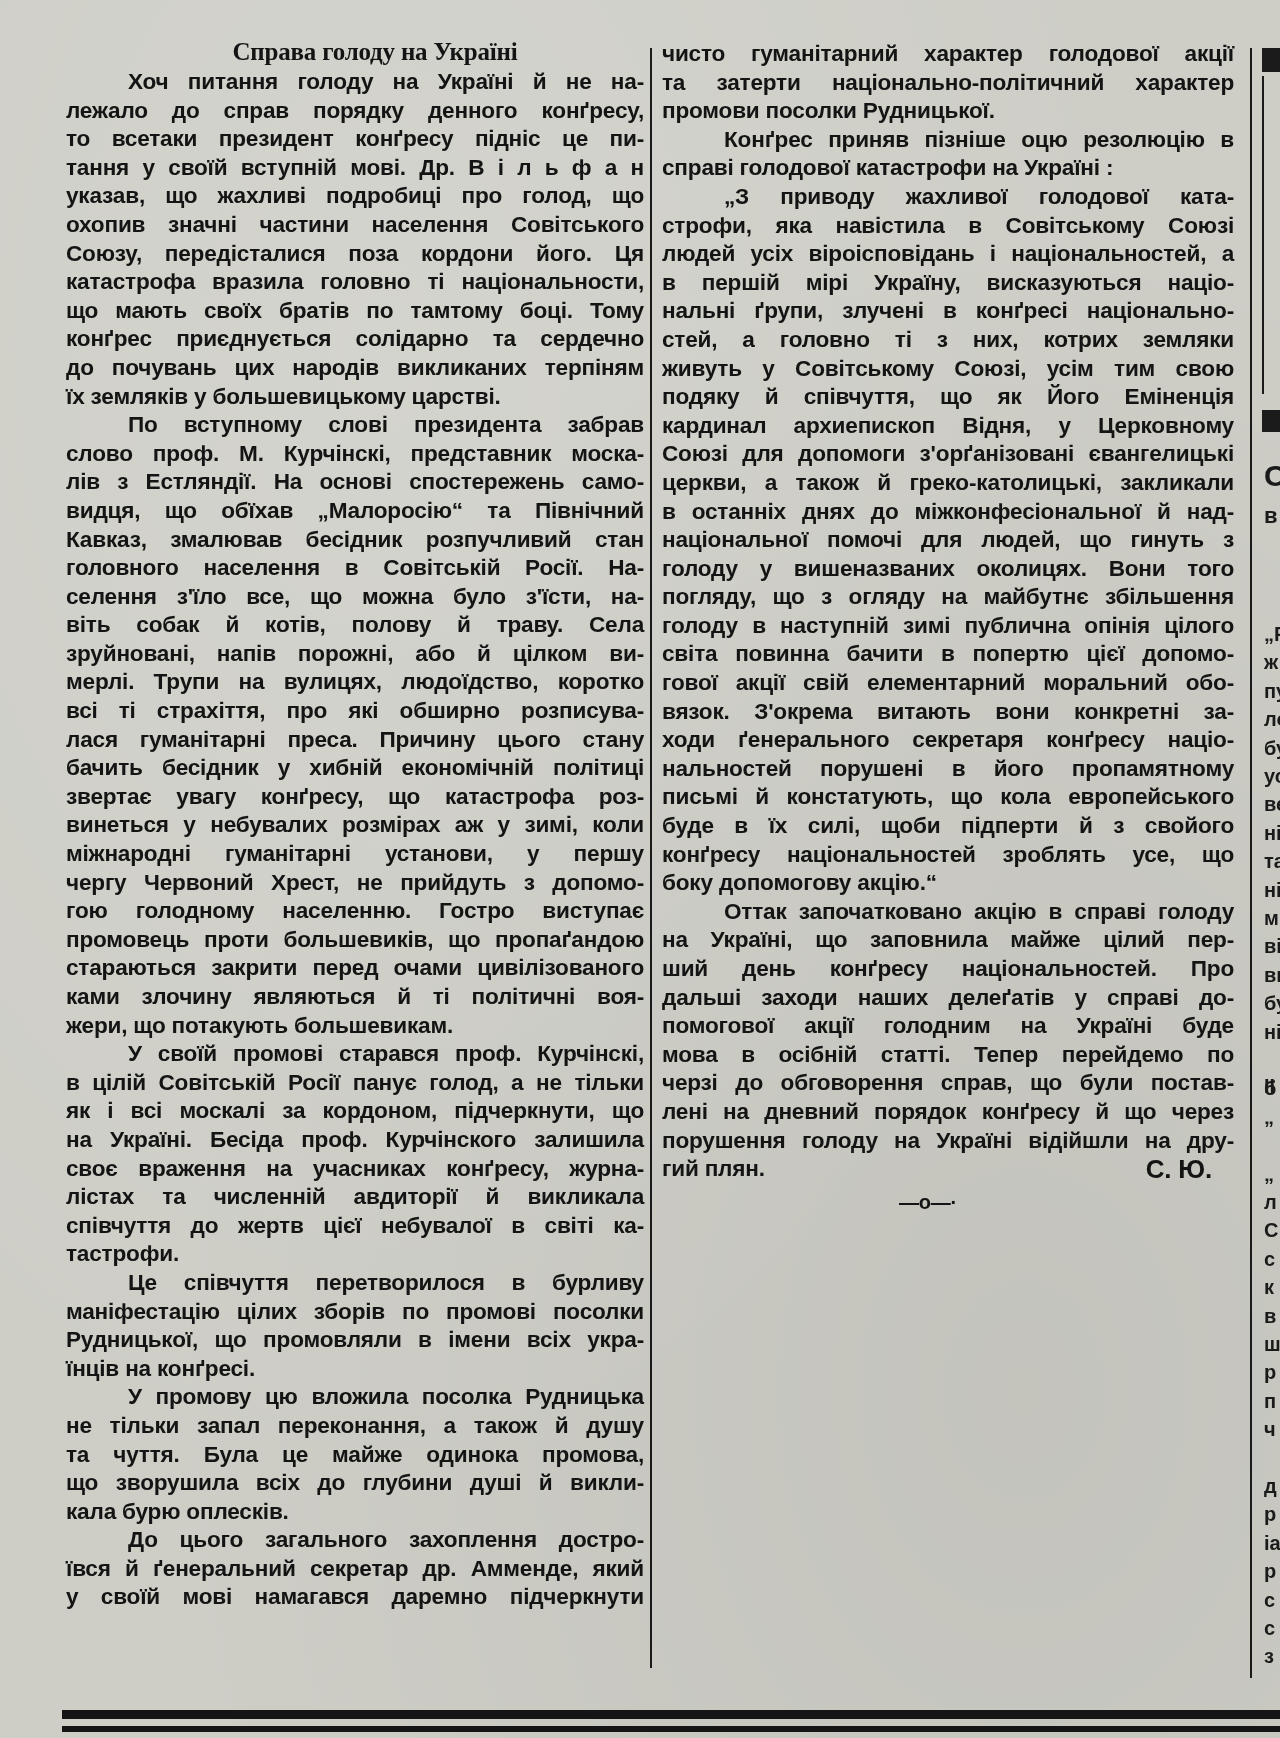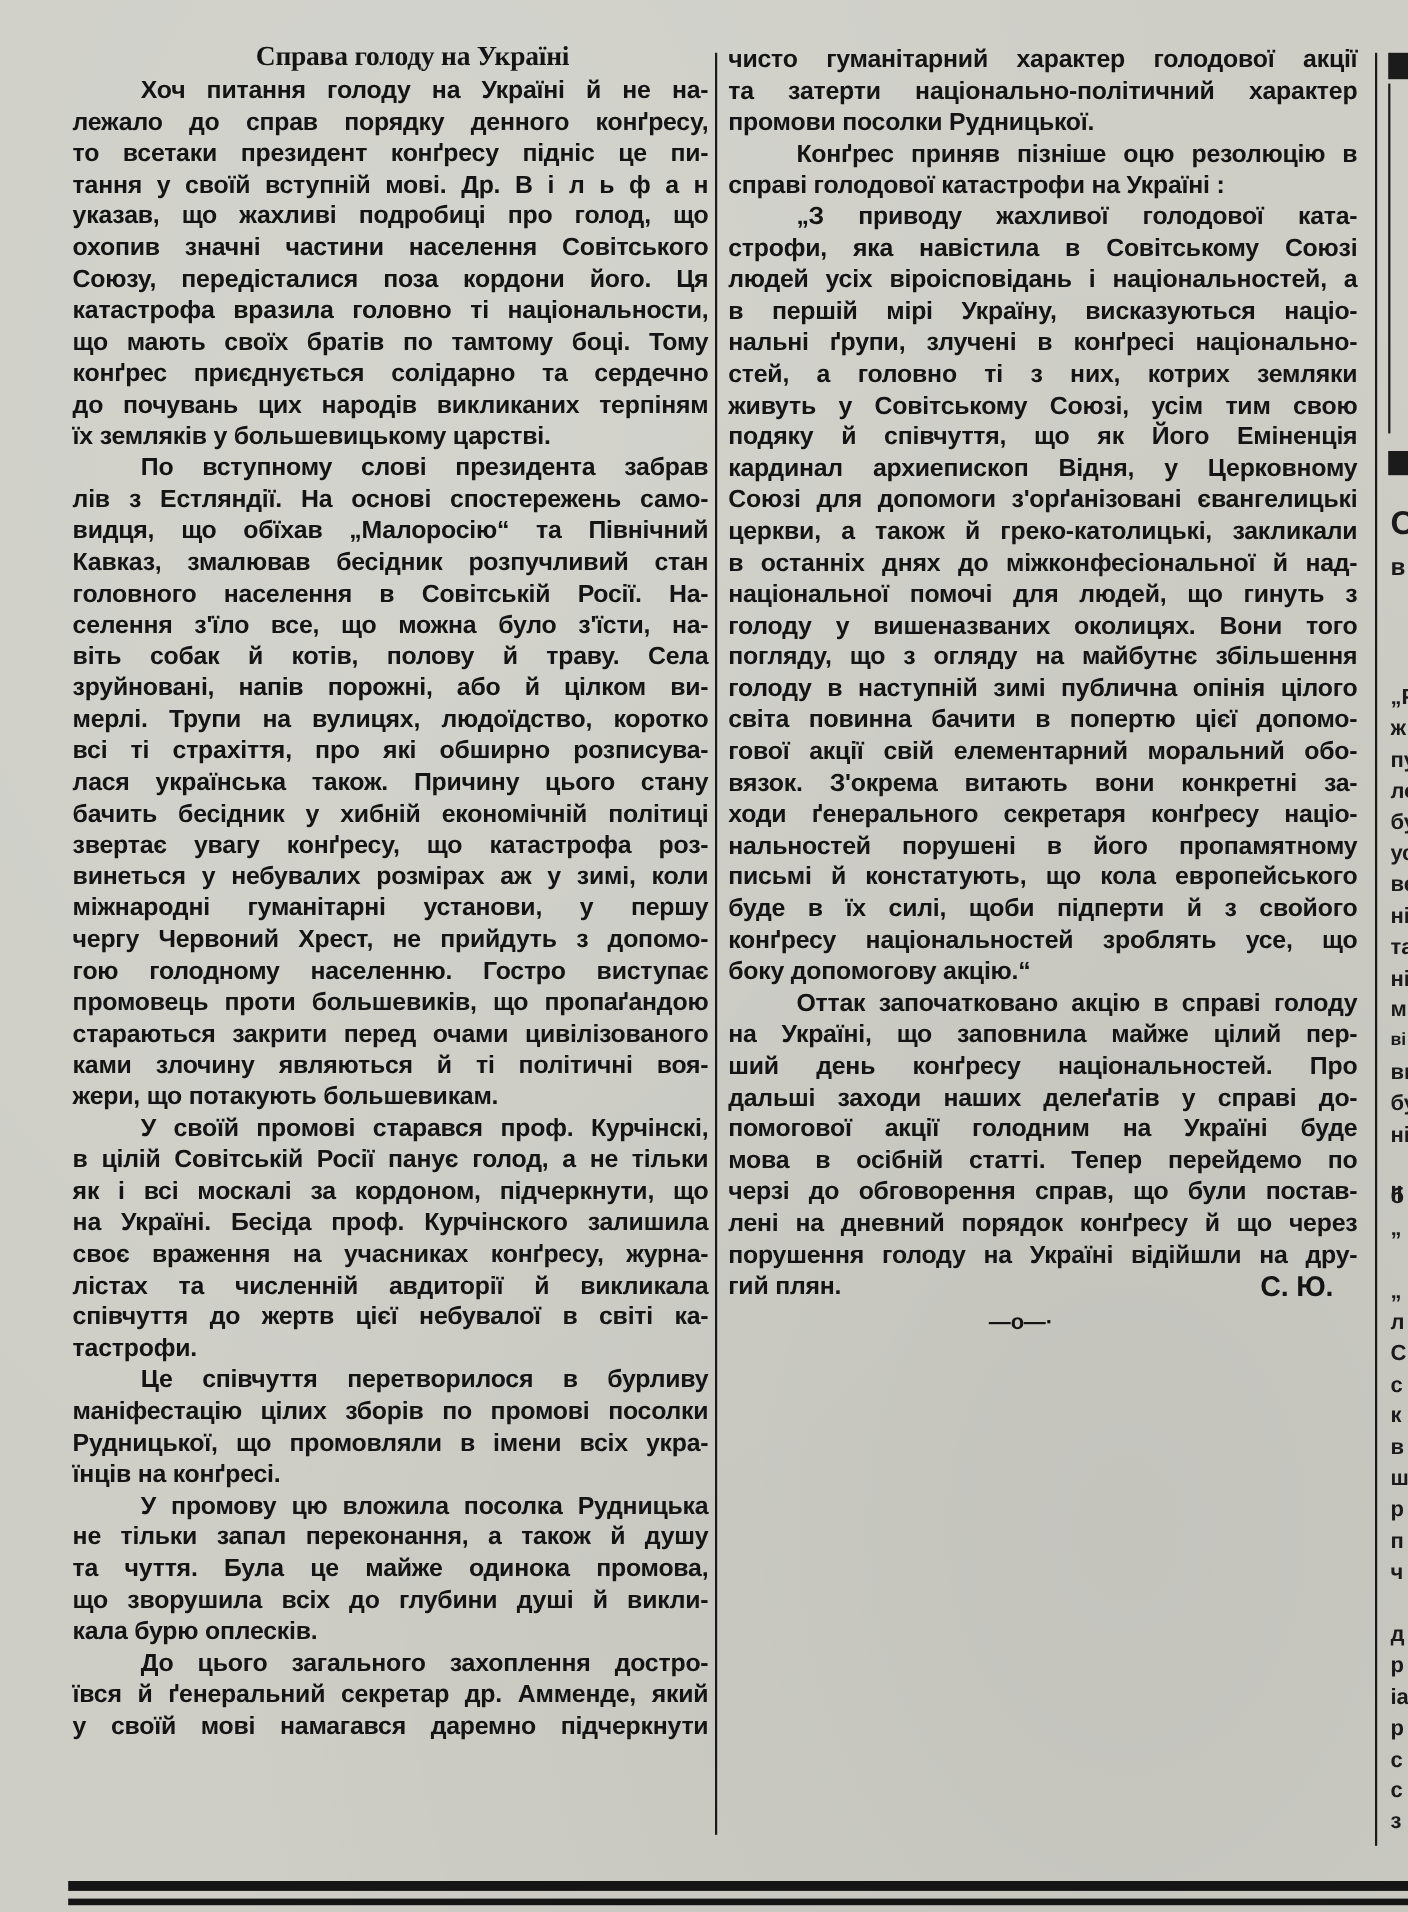--- a/index.html
+++ b/index.html
@@ -71,30 +71,31 @@
       <span class="line">тання у своїй вступній мові. Др. В і л ь ф а н</span>
       <span class="line">указав, що жахливі подробиці про голод, що</span>
       <span class="line">охопив значні частини населення Совітського</span>
       <span class="line">Союзу, передісталися поза кордони його. Ця</span>
       <span class="line">катастрофа вразила головно ті національности,</span>
       <span class="line">що мають своїх братів по тамтому боці. Тому</span>
       <span class="line">конґрес приєднується солідарно та сердечно</span>
       <span class="line">до почувань цих народів викликаних терпіням</span>
       <span class="line last">їх земляків у большевицькому царстві.</span>
       <span class="line indent">По вступному слові президента забрав</span>
+      <span class="line">слово проф. М. Курчінскі, представник моска-</span>
       <span class="line">лів з Естляндії. На основі спостережень само-</span>
       <span class="line">видця, що обїхав „Малоросію“ та Північний</span>
       <span class="line">Кавказ, змалював бесідник розпучливий стан</span>
       <span class="line">головного населення в Совітській Росії. На-</span>
       <span class="line">селення з'їло все, що можна було з'їсти, на-</span>
       <span class="line">віть собак й котів, полову й траву. Села</span>
       <span class="line">зруйновані, напів порожні, або й цілком ви-</span>
       <span class="line">мерлі. Трупи на вулицях, людоїдство, коротко</span>
       <span class="line">всі ті страхіття, про які обширно розписува-</span>
-      <span class="line">лася українська також. Причину цього стану</span>
+      <span class="line">лася гуманітарні преса. Причину цього стану</span>
       <span class="line">бачить бесідник у хибній економічній політиці</span>
       <span class="line">звертає увагу конґресу, що катастрофа роз-</span>
       <span class="line">винеться у небувалих розмірах аж у зимі, коли</span>
       <span class="line">міжнародні гуманітарні установи, у першу</span>
       <span class="line">чергу Червоний Хрест, не прийдуть з допомо-</span>
       <span class="line">гою голодному населенню. Гостро виступає</span>
       <span class="line">промовець проти большевиків, що пропаґандою</span>
       <span class="line">стараються закрити перед очами цивілізованого</span>
       <span class="line">ками злочину являються й ті політичні воя-</span>
       <span class="line last">жери, що потакують большевикам.</span>
@@ -185,21 +186,21 @@
       <div class="ch" style="top: 648.4px; font-size: 20px;">ж</div>
       <div class="ch" style="top: 676.8px; font-size: 20px;">пу</div>
       <div class="ch" style="top: 705.2px; font-size: 20px;">ло</div>
       <div class="ch" style="top: 733.6px; font-size: 20px;">бу</div>
       <div class="ch" style="top: 762px; font-size: 20px;">ус</div>
       <div class="ch" style="top: 790.4px; font-size: 20px;">ве</div>
       <div class="ch" style="top: 818.8px; font-size: 20px;">ні</div>
       <div class="ch" style="top: 847.2px; font-size: 20px;">та</div>
       <div class="ch" style="top: 875.6px; font-size: 20px;">ні</div>
       <div class="ch" style="top: 904px; font-size: 20px;">м</div>
-      <div class="ch" style="top: 932.4px; font-size: 16px;">ві</div>
+      <div class="ch" style="top: 932.4px; font-size: 20px;">ві</div>
       <div class="ch" style="top: 960.8px; font-size: 20px;">ви</div>
       <div class="ch" style="top: 989.2px; font-size: 20px;">бу</div>
       <div class="ch" style="top: 1017.6px; font-size: 20px;">ні</div>
       <div class="ch" style="top: 1046px; font-size: 20px;"></div>
       <div class="ch" style="top: 1074.4px; font-size: 20px;">б</div>
       <div class="ch" style="top: 1102.8px; font-size: 20px;">„</div>
       <div class="ch" style="top: 1072px; font-size: 20px;">ІІ</div>
       <div class="ch" style="top: 1159.6px; font-size: 20px;">„</div>
       <div class="ch" style="top: 1188px; font-size: 20px;">л</div>
       <div class="ch" style="top: 1216.4px; font-size: 20px;">С</div>

